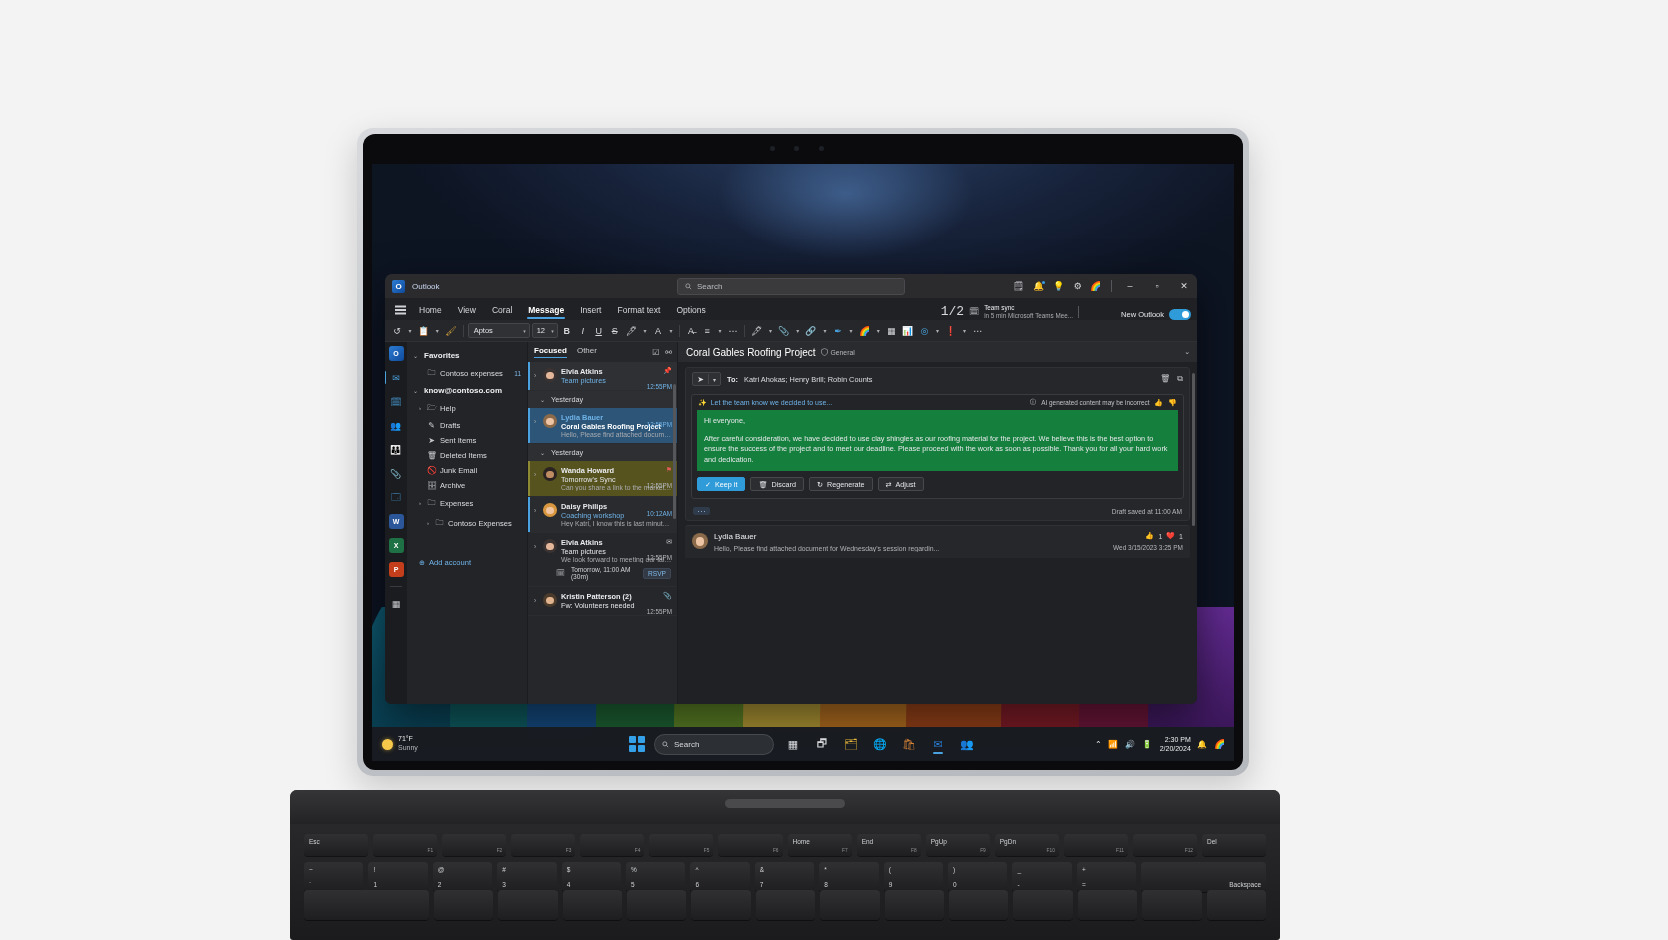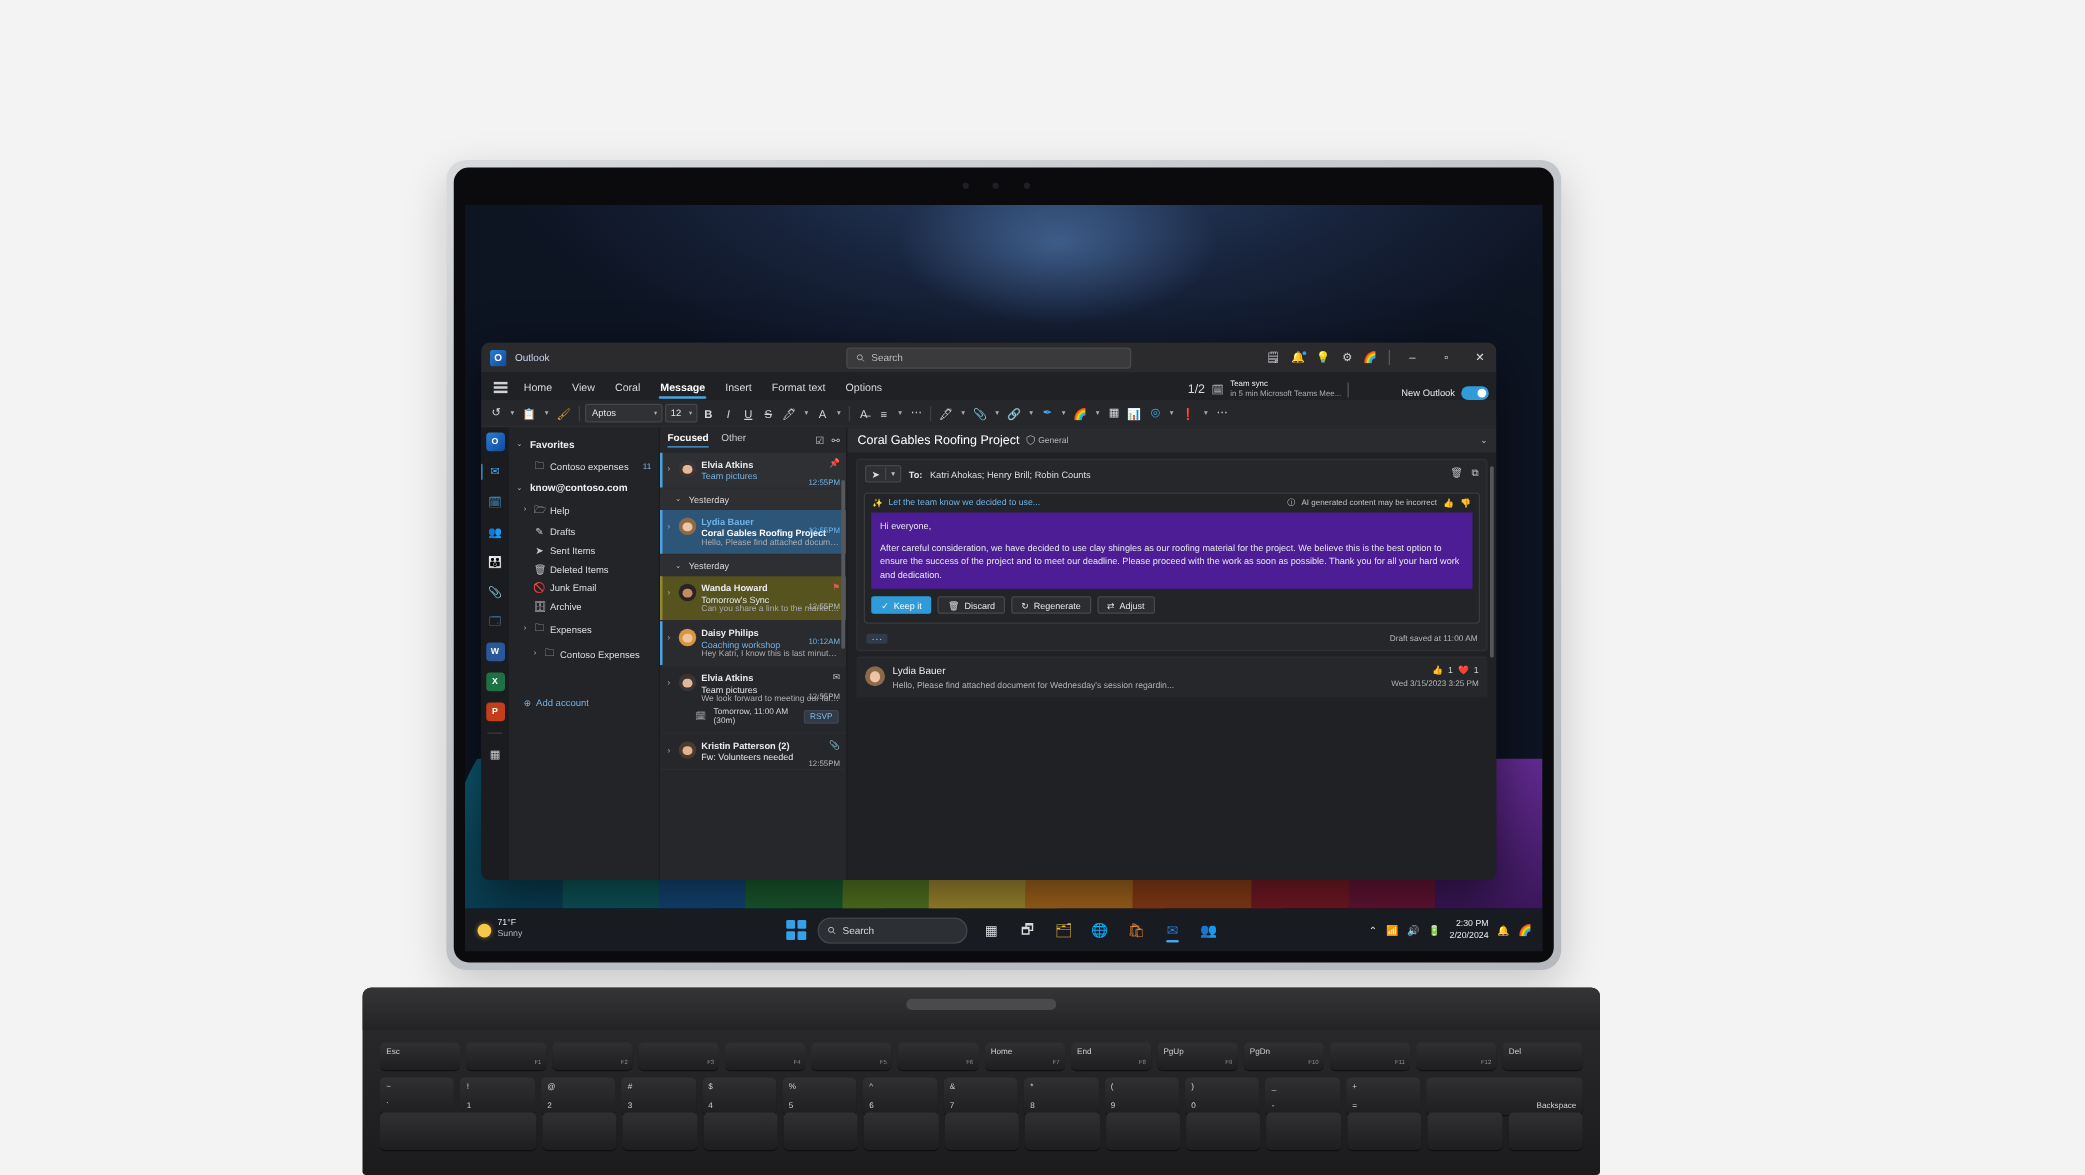--- a/index.html
+++ b/index.html
@@ -75,21 +75,21 @@
   .win-btn { width:18px; height:18px; display:flex; align-items:center; justify-content:center; font-size:9px; color:#d9dbde; }
 
   
   .ol-tabs { height:22px; background:#202124; display:flex; align-items:flex-end; position:relative; padding-left:4px; flex:0 0 auto; }
   .hamb { width:22px; height:20px; display:flex; align-items:center; justify-content:center; }
   .hamb i { display:block; width:11px; height:1.2px; background:#d0d2d5; box-shadow:0 3.5px 0 #d0d2d5, 0 -3.5px 0 #d0d2d5; }
   .tab { font-size:8.5px; color:#d6d8db; padding:0 8px; height:20px; display:flex; align-items:center; position:relative; }
   .tab.active { color:#fff; font-weight:bold; }
   .tab.active::after { content:""; position:absolute; left:7px; right:7px; bottom:1px; height:1.6px; background:#4aa3e0; border-radius:1px; }
   .meeting-chip { position:absolute; right:118px; display:flex; align-items:center; gap:5px; color:#d7d9dc; }
-  .meeting-chip .pg { font-size:10px; }
+  .meeting-chip .pg { font-size:13px;font-family:Liberation Mono, monospace; }
   .meeting-chip .mtxt { font-size:6.3px; line-height:1.3; }
   .meeting-chip .mtxt b { font-weight:normal; color:#eceef0; display:block; }
   .meeting-chip .mtxt span { color:#aaacb0; }
   .newol { position:absolute; right:6px; display:flex; align-items:center; gap:5px; }
   .newol .lbl { font-size:7.5px; color:#e4e6e9; }
   .toggle { width:22px; height:11px; border-radius:6px; background:#2f9bd8; position:relative; }
   .toggle::after { content:""; position:absolute; right:1.6px; top:1.6px; width:7.5px; height:7.5px; border-radius:50%; background:#fff; }
 
   
   .ol-ribbon { height:22px; background:#26272a; display:flex; align-items:center; gap:2px; padding:0 5px; flex:0 0 auto;
@@ -176,21 +176,21 @@
   .send-grp .vline { width:1px; height:10px; background:#45464a; }
   .send-grp .s2 { width:11px; display:flex; align-items:center; justify-content:center; font-size:6px; color:#c0c2c6; }
   .cmp-to .tolabel { font-size:7.4px; color:#e6e8eb; font-weight:bold; }
   .cmp-to .torecips { font-size:7.4px; color:#dcdee1; }
   .cmp-to .acts { position:absolute; right:6px; display:flex; gap:7px; color:#c2c4c8; font-size:8px; }
 
   .aibox { margin:4px 5px 5px 5px; border:1px solid #3a3b3f; border-radius:3px; background:#232427; }
   .ai-head { height:15px; display:flex; align-items:center; padding:0 6px; position:relative; }
   .ai-head .prompt { font-size:7px; color:#6fb3e8; display:flex; align-items:center; gap:4px; }
   .ai-head .dis { position:absolute; right:6px; display:flex; align-items:center; gap:5px; font-size:6.4px; color:#c0c2c6; }
-  .ai-body { background:#4c1d95; margin:0 5px; padding:6px 7px; }
+  .ai-body { background:#15803d; margin:0 5px; padding:6px 7px; }
   .ai-body p { font-size:7.3px; color:#e4e6e9; line-height:1.45; margin-bottom:7px; }
   .ai-body p:last-child { margin-bottom:0; }
   .ai-input { margin:6px 5px 0 5px; height:15px; background:#303134; border:1px solid #404145; border-radius:2px;
     display:flex; align-items:center; padding:0 6px; position:relative; }
   .ai-input .ph { font-size:7.3px; color:#cbcdd1; }
   .ai-input .arrow { position:absolute; right:6px; font-size:8px; color:#c2c4c8; }
   .ai-actions { display:flex; gap:5px; padding:6px 5px 7px 5px; }
   .ai-btn { height:14px; display:flex; align-items:center; gap:4px; padding:0 7px; border-radius:2px;
     font-size:7.2px; color:#e4e6e9; border:1px solid #474849; background:#2c2d30; }
   .ai-btn.primary { background:#2f9bd8; color:#fff; border-color:#2f9bd8; }

